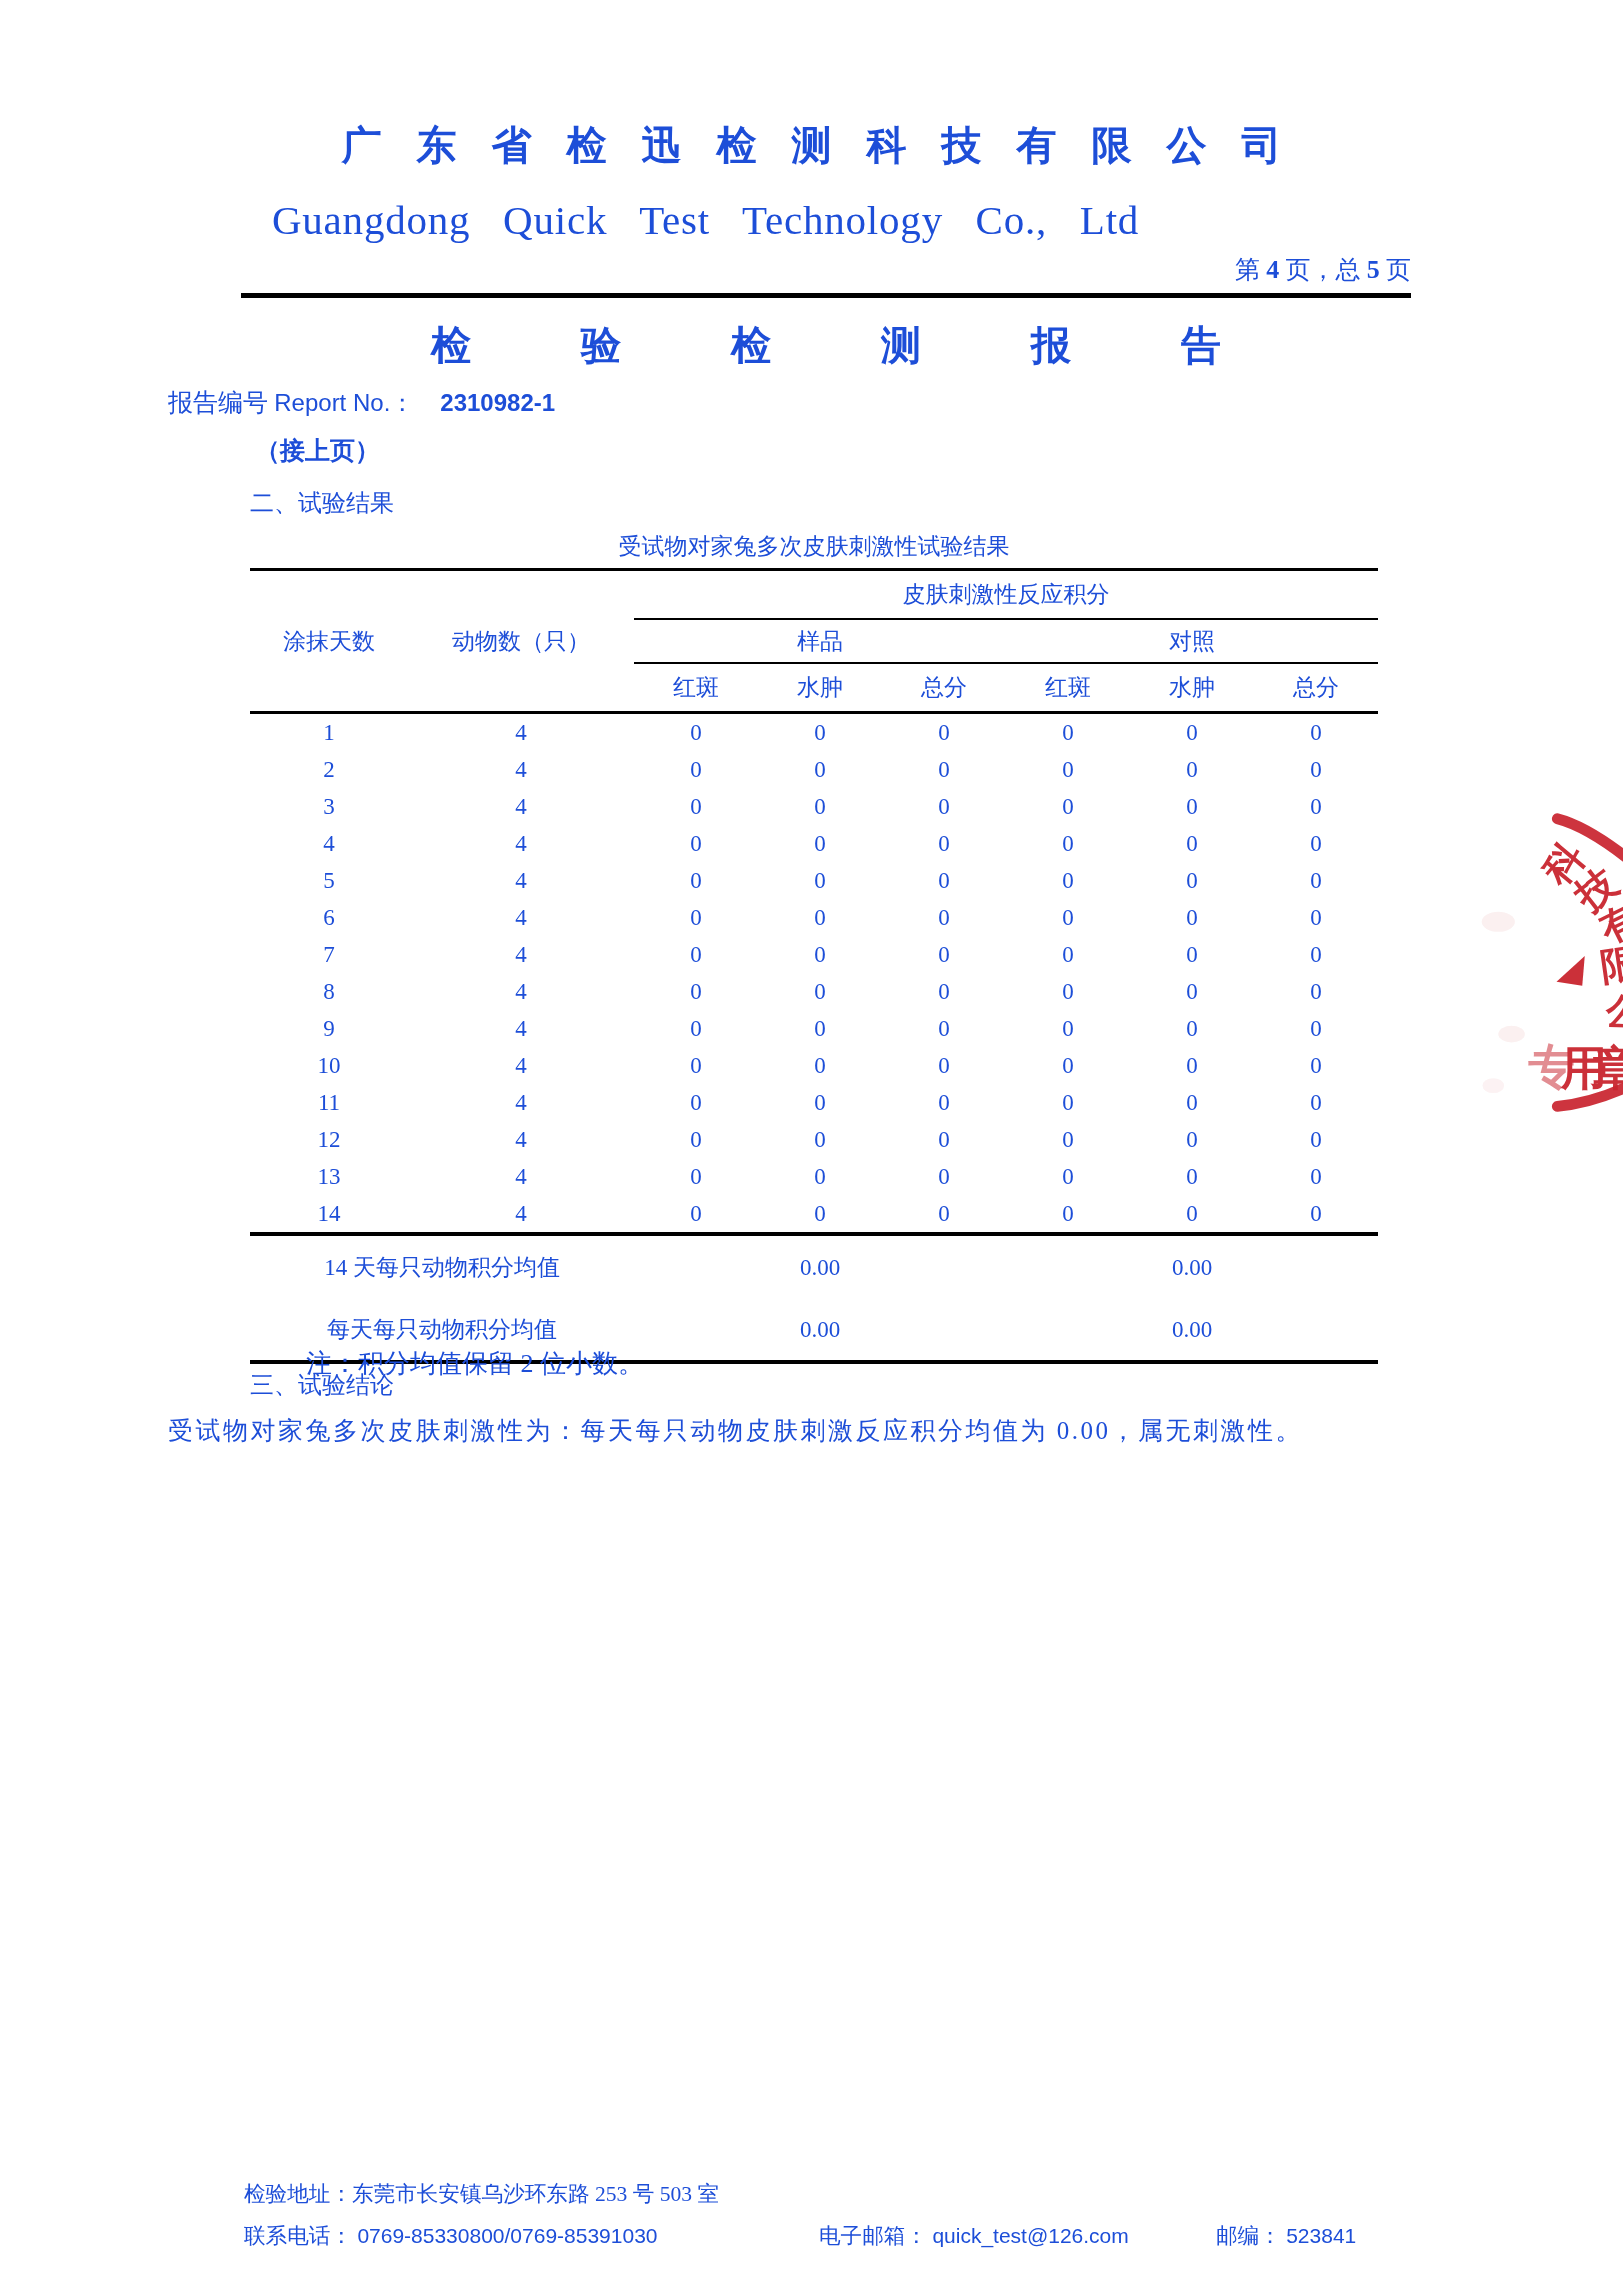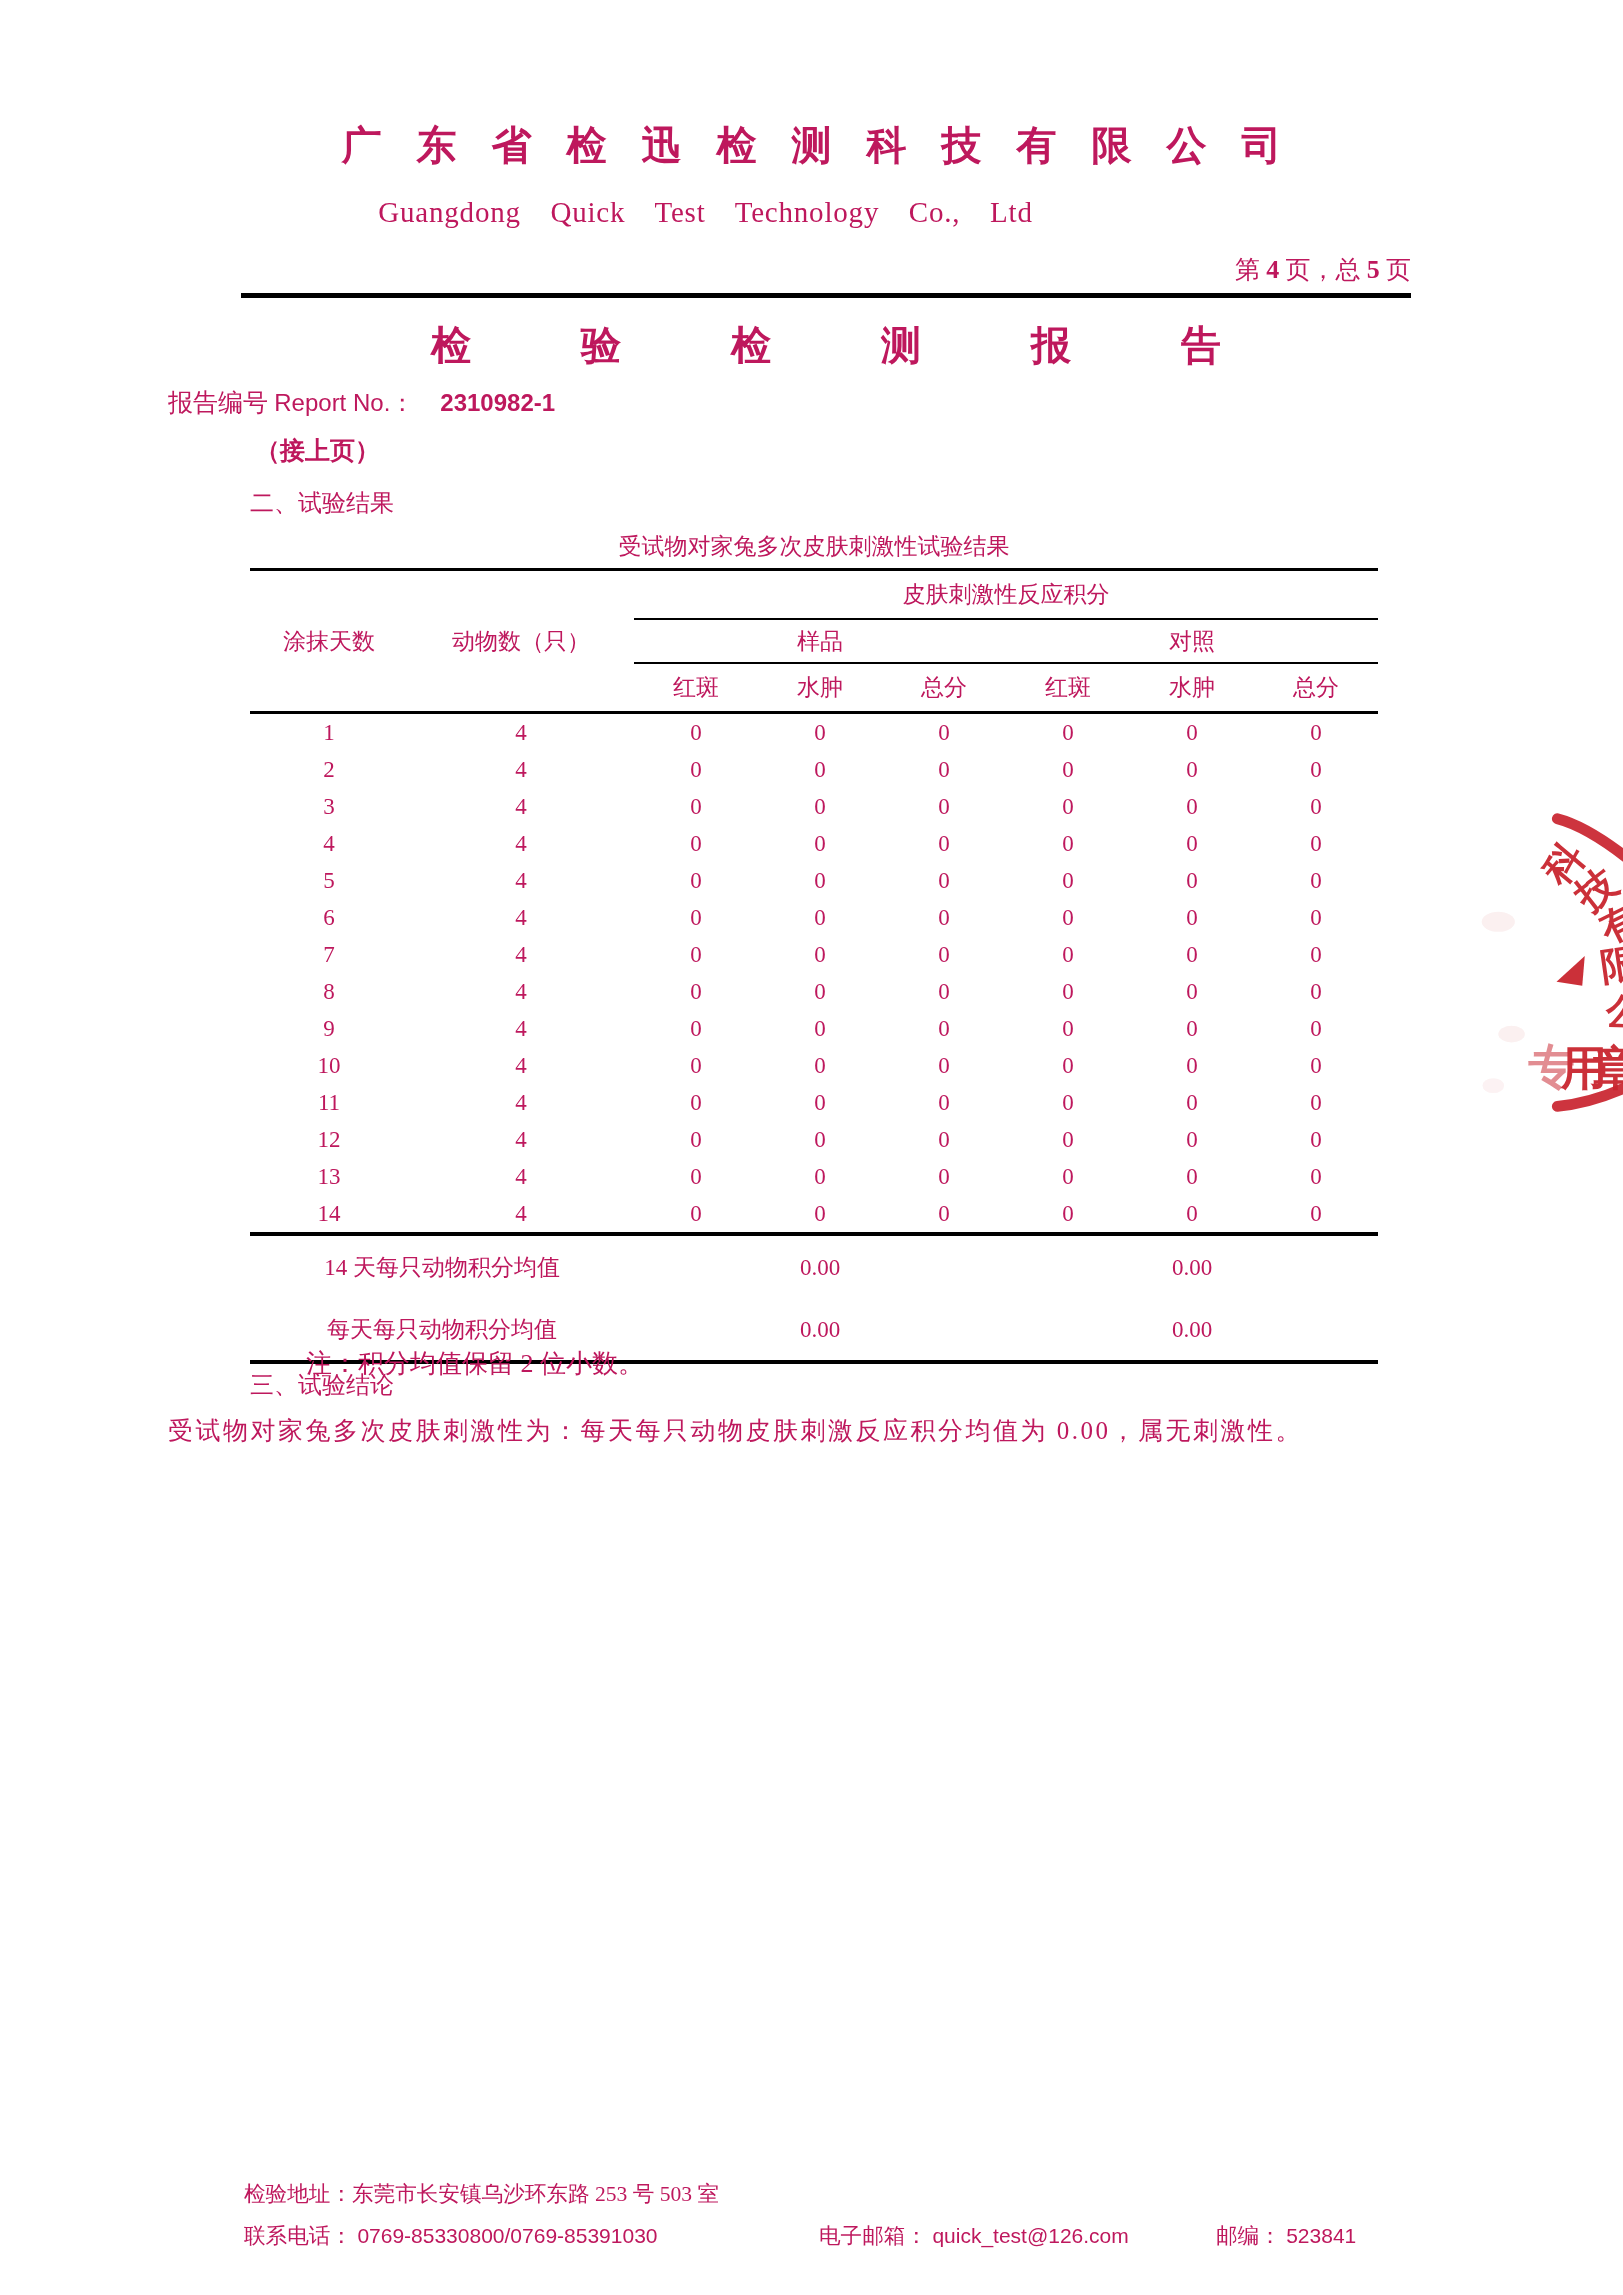--- a/index.html
+++ b/index.html
@@ -1,29 +1,29 @@
 <!DOCTYPE html>
 <html style="font-size:13.3px"><head>
 <meta charset="utf-8">
 <style>
   html,body { margin:0; padding:0; background:#888; }
   .page {
     position:relative; width:1623px; height:2295px; background:#ffffff;
     margin:0 auto; overflow:hidden;
-    font-family:"Liberation Serif", serif; color:#be185d;
+    font-family:"Liberation Serif", serif; color:#1d4ed8;
   }
   .abs { position:absolute; }
   .company-cn {
     top:118px; left:0; width:1623px; text-align:center;
     font-size:40px; font-weight:600; letter-spacing:35px; text-indent:35px;
     white-space:nowrap;
   }
   .company-en {
     top:196px; left:0; width:1411px; text-align:center;
-    font-size:29px; word-spacing:21.6px; letter-spacing:0.8px; white-space:nowrap;
+    font-size:41px; word-spacing:21.6px; letter-spacing:0.8px; white-space:nowrap;
   }
   .page-info {
     top:253px; left:241px; width:1170px; text-align:right; font-size:25px;
   }
   .page-info b { font-size:26px; }
   .head-rule { top:293px; left:241px; width:1170px; height:5px; background:#000; }
   .doc-title {
     top:318px; left:241px; width:1170px; text-align:center;
     font-size:40px; font-weight:bold; letter-spacing:50px; text-indent:50px;
     white-space:nowrap;

